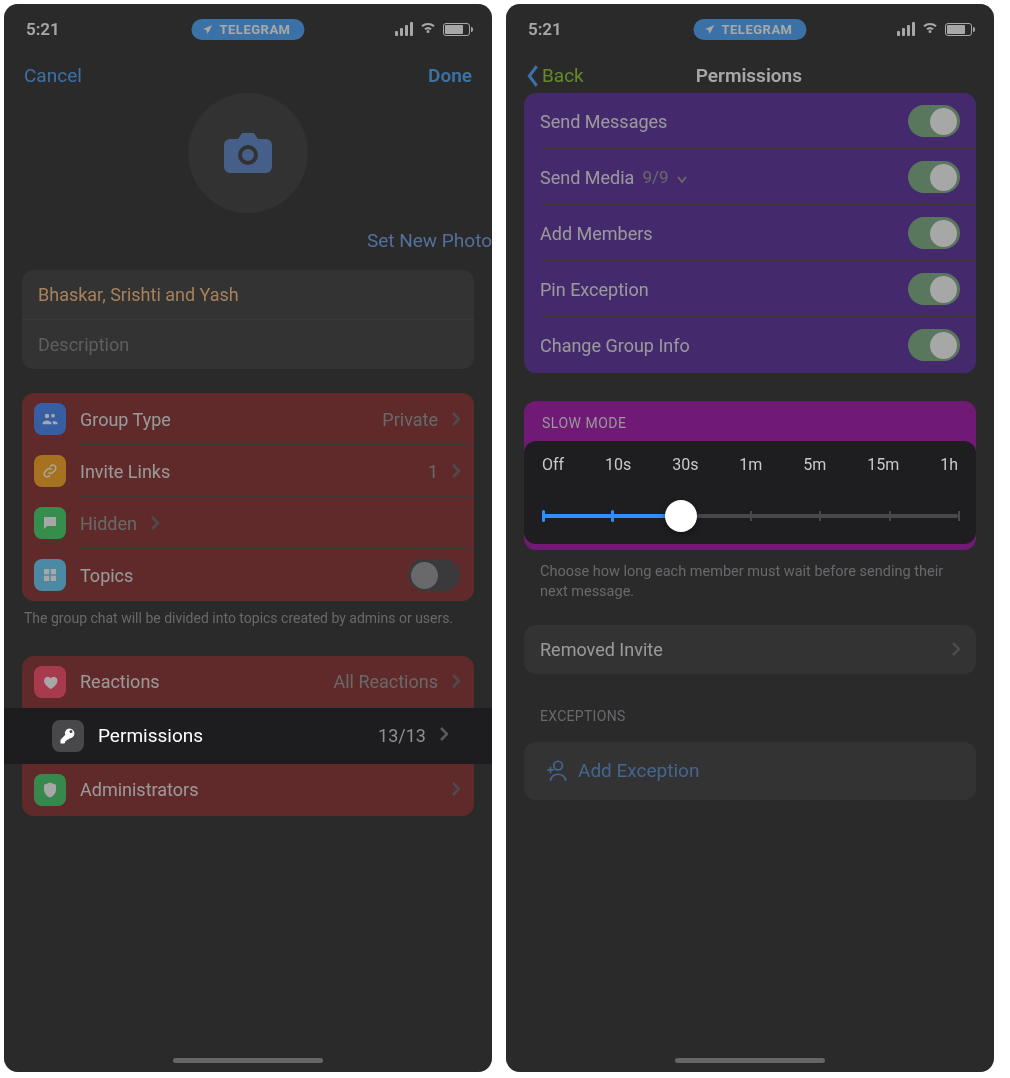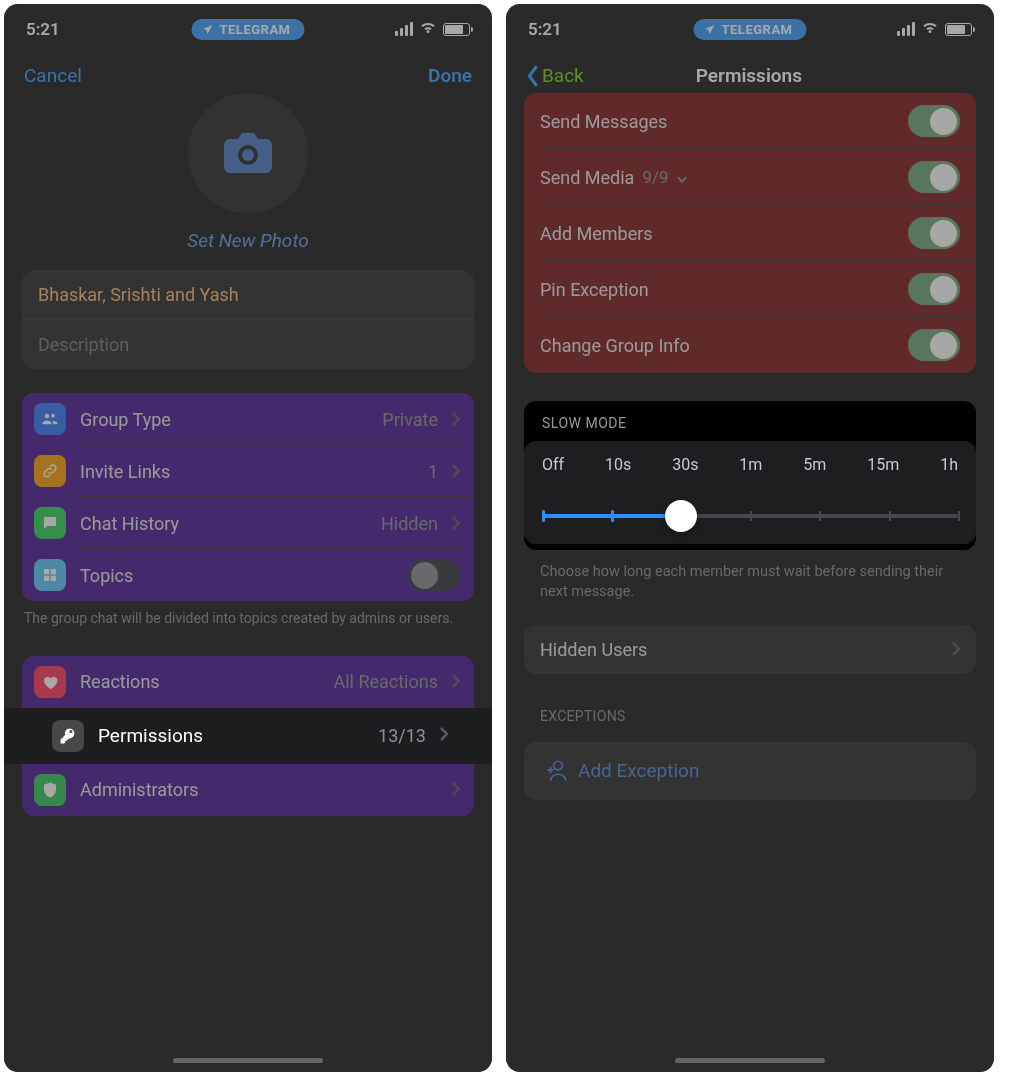--- a/index.html
+++ b/index.html
@@ -75,41 +75,41 @@
   .nav-bar {
     display:flex; align-items:center; justify-content:space-between;
     padding: 10px 20px 6px;
     font-size: 19px;
   }
   .nav-link { color:#3a9eff; }
   .nav-title { font-weight:600; }
   .nav-back { display:flex; align-items:center; gap:2px; color:#84cc16; }
   .nav-back svg { width:14px; height:22px; stroke:#3a9eff; }
 
-  .avatar-area { text-align:center; padding-top: 0px; font-style: italic; }
+  .avatar-area { text-align:right; padding-top: 0px; }
   .avatar-circle {
     width:120px; height:120px; border-radius:60px;
     background:#2a2a2c; margin:0 auto;
     display:flex; align-items:center; justify-content:center;
   }
   .avatar-circle svg { width:48px; height:40px; fill:#4d7cc7; }
   .set-photo { color:#6699e8; font-size:19px; margin-top:16px; }
 
   .input-card {
     margin: 18px 18px 0; background:#2c2c2e; border-radius:12px;
     overflow:hidden;
   }
   .input-row {
     padding: 14px 16px; font-size:18px;
   }
   .input-row.name { color:#fdba74; border-bottom:1px solid #3a3a3c; }
   .input-row.desc { color:#7a7a7c; }
 
   .list-card {
-    margin: 24px 18px 0; background:#4c1d95; border-radius:12px;
+    margin: 24px 18px 0; background:#7f1d1d; border-radius:12px;
     overflow:hidden;
   }
   .list-row {
     display:flex; align-items:center; gap:14px;
     padding: 10px 14px 10px 12px;
     font-size:18px;
     position:relative;
   }
   .list-row:not(:last-child)::after {
     content:""; position:absolute; left:58px; right:0; bottom:0;
@@ -160,38 +160,38 @@
     position:absolute; bottom:9px; left:50%; transform:translateX(-50%);
     width:150px; height:5px; border-radius:3px; background:#888;
   }
 
   
   .section-header {
     color:#8e8e93; font-size:14px; padding: 30px 34px 10px;
     letter-spacing:0.3px;
   }
   .perm-card {
-    margin: 0 18px; background:#7f1d1d; border-radius:12px; overflow:hidden;
+    margin: 0 18px; background:#4c1d95; border-radius:12px; overflow:hidden;
   }
   .perm-row {
     display:flex; align-items:center; padding:12px 16px;
     font-size:18px; color:#e6e6e6; position:relative;
   }
   .perm-row:not(:last-child)::after{
     content:""; position:absolute; left:16px; right:0; bottom:0;
     height:1px; background:#3a3a3c;
   }
   .perm-row .lbl { flex:1; display:flex; align-items:center; gap:8px; }
   .perm-row .count { color:#8e8e93; font-size:17px; }
   .perm-row .dd svg { width:10px; height:8px; stroke:#8e8e93; stroke-width:2; fill:none; }
 
   .slow-block {
     position:relative; z-index:100;
     margin: 28px 18px 0;
-    background:#000000; border-radius:12px; overflow:hidden;
+    background:#701a75; border-radius:12px; overflow:hidden;
     padding-bottom:6px;
   }
   .slow-header {
     color:#98989d; font-size:14px; padding:14px 18px 10px;
     letter-spacing:0.5px;
   }
   .slow-inner {
     background:#1e1e20; margin:0 0px; border-radius:12px;
     padding: 14px 18px 26px;
   }
@@ -321,21 +321,20 @@
       <div class="chevron"><svg viewBox="0 0 8 14">
             <path d="M1 1l6 6-6 6"></path>
           </svg></div>
     </div>
     <div class="list-row">
       <div class="row-icon ic-green">
           <svg viewBox="0 0 24 24">
             <path d="M4 4h16v12H8l-4 4V4z"></path>
           </svg>
         </div>
-      <div class="row-label">Chat History</div>
       <div class="row-value">Hidden</div>
       <div class="chevron"><svg viewBox="0 0 8 14">
             <path d="M1 1l6 6-6 6"></path>
           </svg></div>
     </div>
     <div class="list-row">
       <div class="row-icon ic-teal">
           <svg viewBox="0 0 24 24">
             <path d="M4 4h7v7H4zM13 4h7v7h-7zM4 13h7v7H4zM13 13h7v7h-7z"></path>
           </svg>
@@ -503,21 +502,21 @@
           <div class="tick" style="left: 83.3333%;"></div>
           <div class="tick" style="left: 100%;"></div>
           <div class="thumb" style="left: calc(33.3333% - 16px);"></div>
         </div>
     </div>
   </div>
   <div class="slow-caption">Choose how long each member must wait before sending their next message.</div>
 
   <div class="simple-card">
     <div class="simple-row">
-      <span style="flex:1">Hidden Users</span>
+      <span style="flex:1">Removed Invite</span>
       <div class="chevron"><svg viewBox="0 0 8 14">
             <path d="M1 1l6 6-6 6" stroke="#5a5a5e" stroke-width="2.5" fill="none"></path>
           </svg></div>
     </div>
   </div>
 
   <div class="section-header" style="padding-top:34px">EXCEPTIONS</div>
 
   <div class="add-exc-card">
     <div class="add-exc-row">

